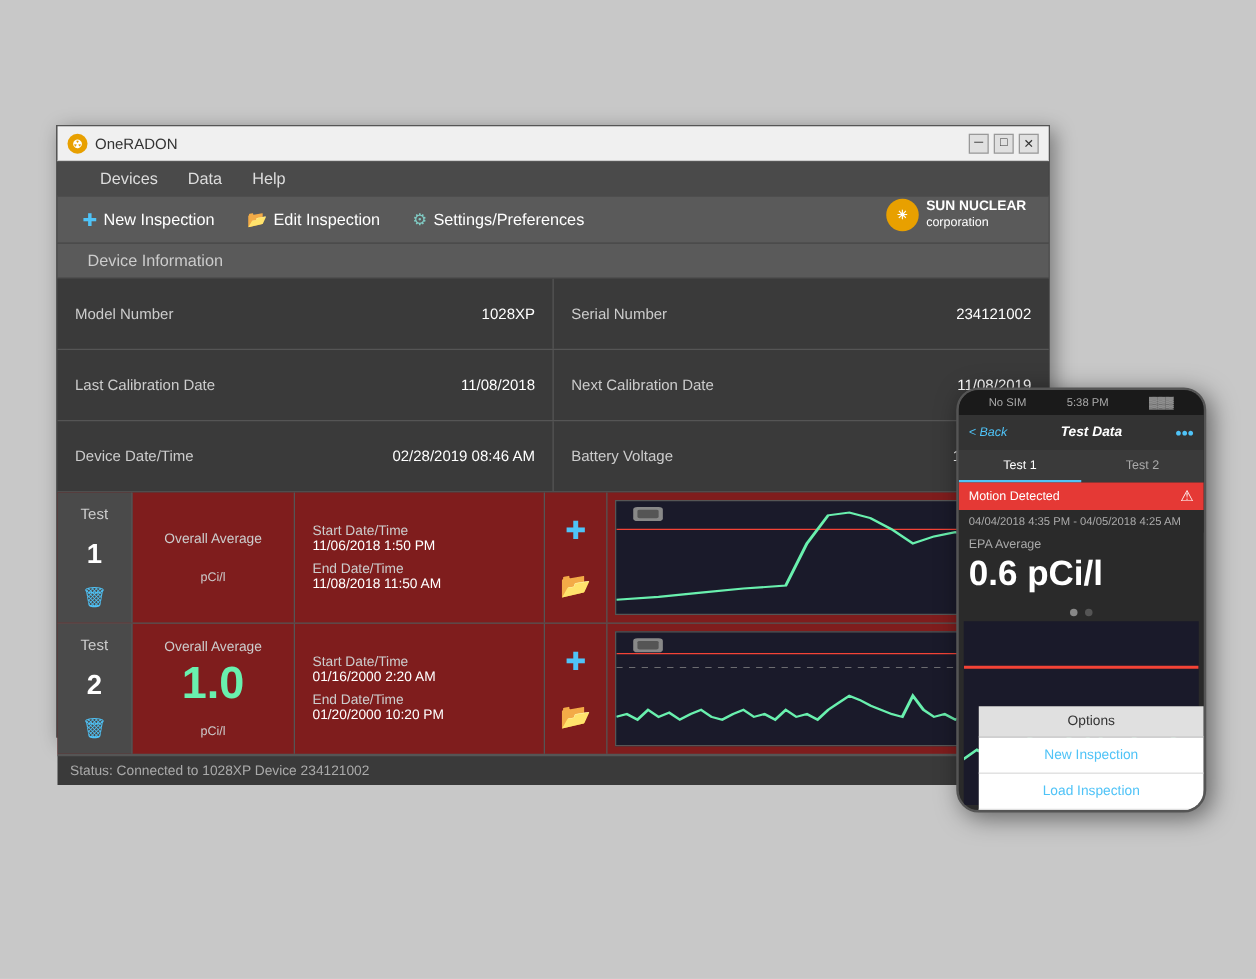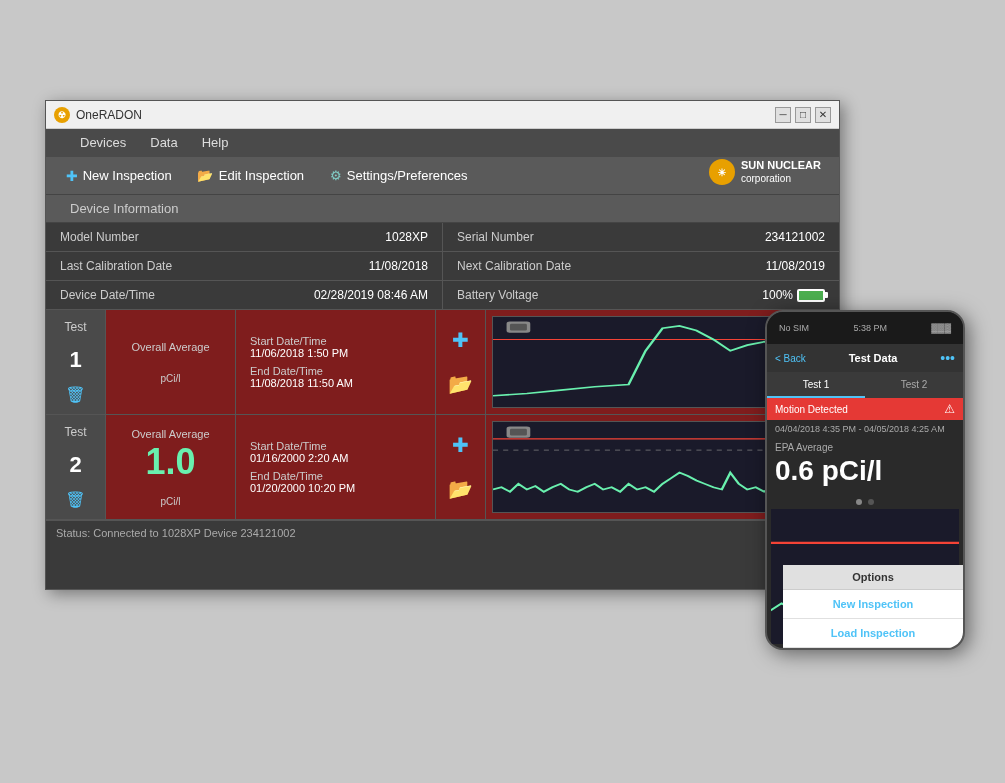--- a/index.html
+++ b/index.html
@@ -174,21 +174,21 @@
     }
     .info-row {
       display: flex;
       border-bottom: 1px solid #555;
     }
     .info-cell {
       flex: 1;
       display: flex;
       align-items: center;
       justify-content: space-between;
-      padding: 7px 14px;
+      padding: 21px 14px;
       border-right: 1px solid #555;
       color: #ccc;
       font-size: 12px;
     }
     .info-cell:last-child {
       border-right: none;
     }
     .info-value {
       color: #fff;
       font-size: 12px;
@@ -364,37 +364,38 @@
       background: #2a2a2a;
       border-radius: 18px;
       border: 2px solid #555;
       box-shadow: 4px 4px 20px rgba(0,0,0,0.5);
       overflow: hidden;
       display: flex;
       flex-direction: column;
     }
 
     .phone-status-bar {
-      height: 32px;
+      height: 20px;
       background: #1a1a1a;
       display: flex;
       align-items: center;
       justify-content: space-between;
-      padding: 0 12px;
+      padding: 0 24px;
       font-size: 9px;
       color: #aaa;
     }
 
     .phone-nav-bar {
       height: 28px;
       background: #333;
       display: flex;
       align-items: center;
       padding: 0 8px;
       justify-content: space-between;
+      font-style: italic;
     }
     .phone-back-btn {
       color: #4fc3f7;
       font-size: 10px;
       cursor: pointer;
     }
     .phone-nav-title {
       color: #fff;
       font-size: 11px;
       font-weight: bold;
@@ -482,21 +483,20 @@
       position: relative;
       overflow: hidden;
     }
 
     .phone-options-overlay {
       position: absolute;
       bottom: 0;
       left: 16px;
       right: 0;
       background: rgba(0,0,0,0.5);
-      font-weight: bold;
     }
     .phone-options-title {
       background: #e0e0e0;
       text-align: center;
       padding: 6px;
       font-size: 11px;
       color: #333;
       border-bottom: 1px solid #ccc;
     }
     .phone-options-btn {

